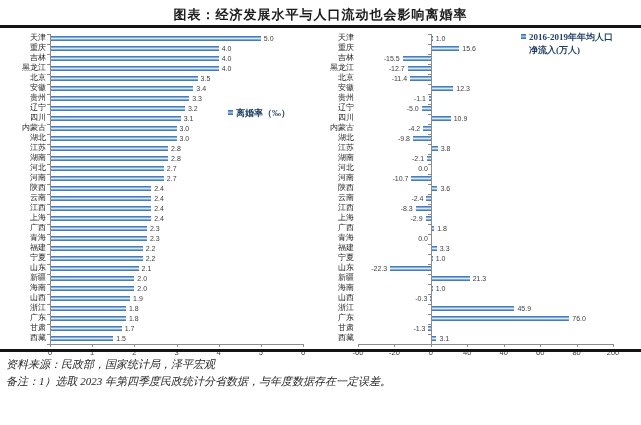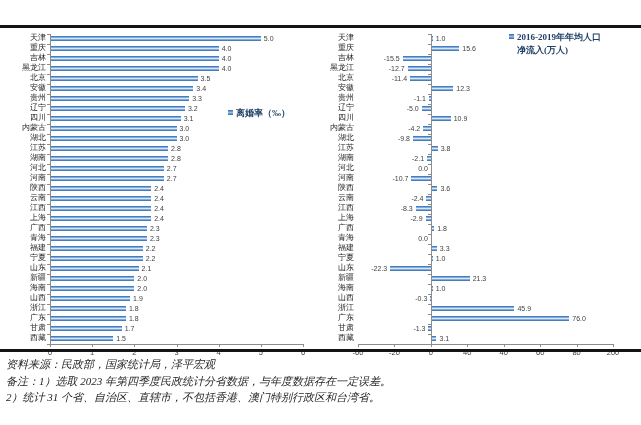--- a/index.html
+++ b/index.html
@@ -35,21 +35,21 @@
   }
   .axis-line { position:absolute; background:#8c8c8c; }
   .tick { position:absolute; background:#8c8c8c; }
   .xtick-label {
     position:absolute; width:26px; text-align:center; font-size:7.5px; line-height:8px;
     color:#404040; font-family:"Liberation Sans","DejaVu Sans",sans-serif;
   }
 
   .legend { position:absolute; font-size:9px; font-weight:bold; color:#1f3f66; line-height:13px; }
   .legend-left  { left:228px; top:107px; }
-  .legend-right { left:509px; top:31px; width:116px; }
+  .legend-right { left:521px; top:31px; width:116px; }
   .swatch {
     display:inline-block; width:5px; height:5px; margin-right:3px; vertical-align:1px;
     background:linear-gradient(180deg,#2767af 0%,#9cbce2 50%,#2767af 100%);
   }
   .legend-right .legend-text { display:inline-block; vertical-align:top; width:104px; }
 
   .notes {
     position:absolute; left:6px; top:356px; width:630px;
     font-style:italic; font-size:11px; line-height:16.5px; color:#262626;
   }
@@ -57,20 +57,21 @@
     position:absolute; right:12px; top:386px; color:#c4c4c4;
     font-size:17px; letter-spacing:2px; display:flex; align-items:center; gap:4px;
   }
   .watermark svg { display:block; }
 </style>
 </head>
 <body>
 
 <div class="page">
 
+  <div class="title">图表：经济发展水平与人口流动也会影响离婚率</div>
 
   <div class="rule rule-top"></div>
 
   <div class="chart chart-left">
       <div class="cat-label" style="left: 0px; width: 46px; top: 3px;">天津</div>
       <div class="cat-label" style="left: 0px; width: 46px; top: 13px;">重庆</div>
       <div class="cat-label" style="left: 0px; width: 46px; top: 23px;">吉林</div>
       <div class="cat-label" style="left: 0px; width: 46px; top: 33px;">黑龙江</div>
       <div class="cat-label" style="left: 0px; width: 46px; top: 43px;">北京</div>
       <div class="cat-label" style="left: 0px; width: 46px; top: 53px;">安徽</div>
@@ -361,17 +362,16 @@
 
   <div class="legend legend-right">
     <span class="swatch"></span><span class="legend-text"><span>2016-2019年年均人口</span><br><span>净流入(万人)</span></span>
   </div>
 
   <div class="rule rule-bottom"></div>
 
   <div class="notes">
     <div>资料来源：民政部，国家统计局，泽平宏观</div>
     <div>备注：1）选取 2023 年第四季度民政统计分省数据，与年度数据存在一定误差。</div>
-    <div>2）统计 31 个省、自治区、直辖市，不包括香港、澳门特别行政区和台湾省。</div>
   </div>
 
 
 </div>
 
 </body></html>

